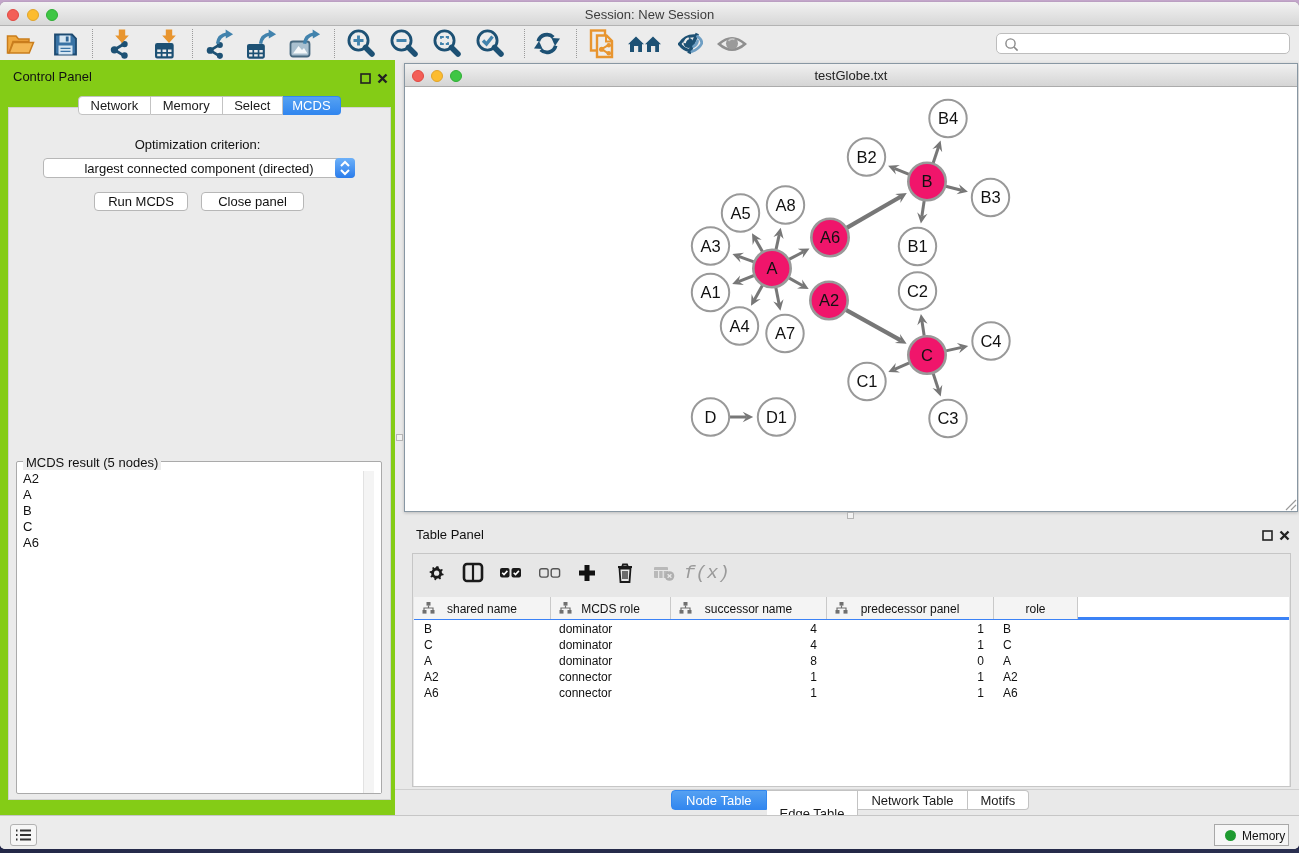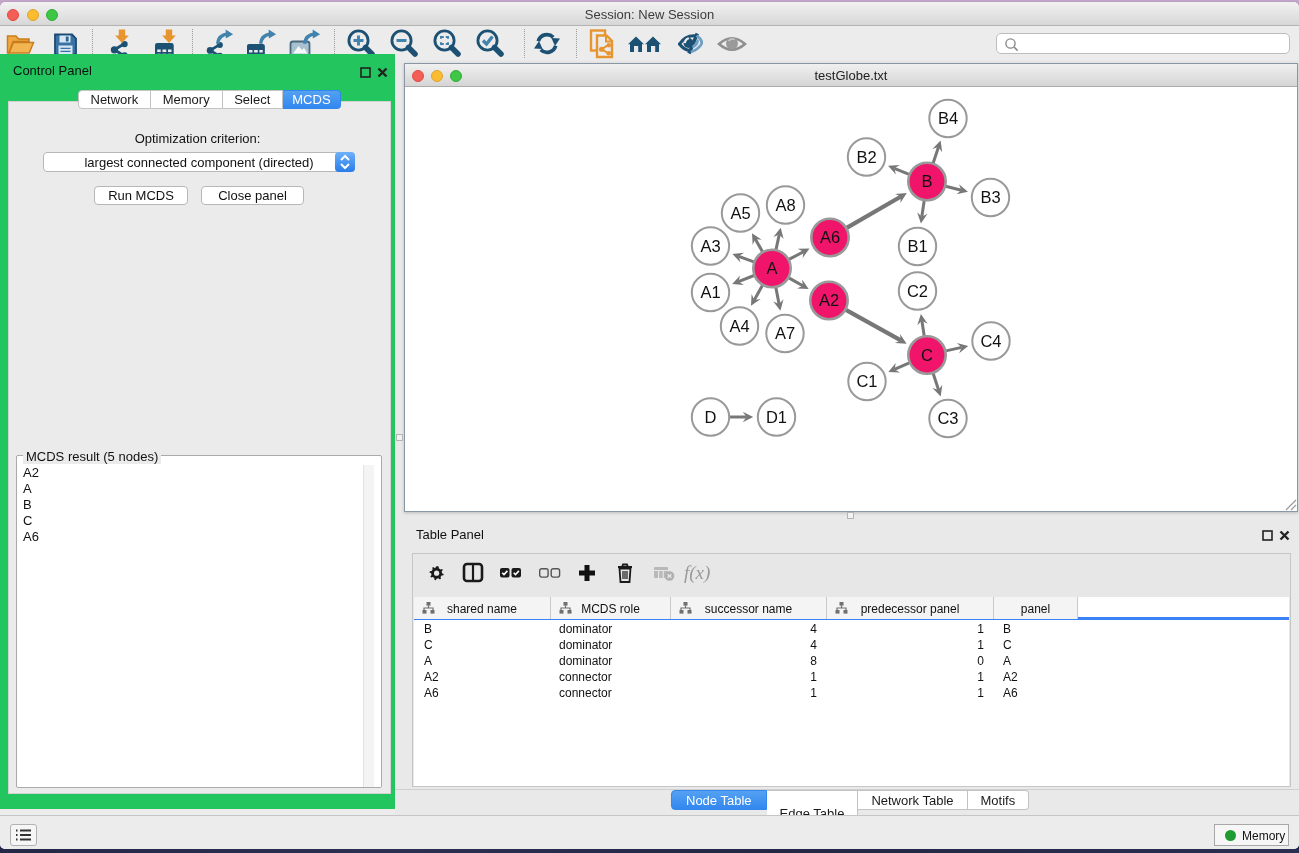--- a/index.html
+++ b/index.html
@@ -16,21 +16,21 @@
   border-radius:5px 5px 0 0; }
 .tl { position:absolute; top:7px; width:12px; height:12px; border-radius:50%; }
 #titlebar .t-title { position:absolute; left:0; width:100%; text-align:center; top:5px;
   font-size:13px; color:#3c3c3c; }
 #toolbar { position:absolute; left:0; top:24px; width:1299px; height:35px; background:#ececec; }
 .tsep { position:absolute; top:3px; height:29px; width:0;
   border-left:1px dotted #9a9a9a; }
 #searchbox { position:absolute; left:996px; top:7px; width:294px; height:21px;
   background:#fff; border:1px solid #bdbdbd; border-radius:5px; }
 
-#cp { position:absolute; left:0; top:52px; width:395px; height:755px; background:#22c55e; }
+#cp { position:absolute; left:0; top:58px; width:395px; height:755px; background:#84cc16; }
 #cp-head { position:absolute; left:0; top:0; width:100%; height:32px; }
 #cp-head .t { position:absolute; left:13px; top:9px; font-size:13px; color:#111; }
 #cp-box { position:absolute; left:8px; top:47px; width:383px; height:693px;
   border:1px solid #d2d2d2; background:#ebebeb; }
 .tabrow { position:absolute; display:flex; }
 .tab { height:19px; line-height:18px; font-size:13px; color:#1a1a1a; background:#fff;
   border:1px solid #c3c3c3; border-left:none; padding:0 12px; text-align:center; }
 .tab.first { border-left:1px solid #c3c3c3; border-radius:4px 0 0 4px; }
 .tab.last { border-radius:0 4px 4px 0; }
 .tab.sel { background:linear-gradient(#55a1f2,#3287ef); border-color:#3287ef; color:#fff; }
@@ -410,21 +410,21 @@
             <path d="M3,5 H17 M7,5 L8,2.5 H12 L13,5" fill="none" stroke="#1a1a1a" stroke-width="1.8"></path>
             <path d="M4.5,6.5 L5.5,20 H14.5 L15.5,6.5 Z" fill="none" stroke="#1a1a1a" stroke-width="1.8"></path>
             <path d="M8,9 V17 M10,9 V17 M12,9 V17" stroke="#1a1a1a" stroke-width="1.2"></path>
           </svg>
           <svg class="abs" style="left:240.0px;top:11.0px" width="22" height="16" viewBox="0 0 22 16">
             <rect x="1" y="2" width="14" height="11" rx="1" fill="#b9b9b9"></rect>
             <path d="M1,5.5 H15 M5.6,5.5 V13 M10.2,5.5 V13" stroke="#e7e7e7" stroke-width="1.2"></path>
             <circle cx="16.5" cy="11" r="4.8" fill="#b0b0b0"></circle>
             <path d="M14.6,9.2 L18.4,12.8 M18.4,9.2 L14.6,12.8" stroke="#e7e7e7" stroke-width="1.4"></path>
           </svg>
-          <div class="abs" style="left:271px;top:8px;font-family:Liberation Serif, serif;font-style:italic;font-size:19px;color:#9a9a9a">f(x)</div>
+          <div class="abs" style="left:271px;top:8px;font-family:Liberation Mono, monospace;font-style:italic;font-size:19px;color:#9a9a9a">f(x)</div>
         </div>
         <div id="tbl">
           <div id="tbl-head" style="width:875px">
             <div class="bg"></div>
             <div class="th" style="left:0px;width:137px">
               <svg width="13" height="12" viewBox="0 0 13 12">
                 <rect x="4.5" y="0" width="4" height="3.6" fill="#6f6f6f"></rect>
                 <path d="M6.5,3.6 V6 M2,8 V6 H11 V8" fill="none" stroke="#6f6f6f" stroke-width="1.2"></path>
                 <rect x="0.5" y="8" width="4" height="3.6" fill="#6f6f6f"></rect>
                 <rect x="8.5" y="8" width="4" height="3.6" fill="#6f6f6f"></rect>
@@ -452,21 +452,21 @@
             <div class="th" style="left:413px;width:167px">
               <svg width="13" height="12" viewBox="0 0 13 12">
                 <rect x="4.5" y="0" width="4" height="3.6" fill="#6f6f6f"></rect>
                 <path d="M6.5,3.6 V6 M2,8 V6 H11 V8" fill="none" stroke="#6f6f6f" stroke-width="1.2"></path>
                 <rect x="0.5" y="8" width="4" height="3.6" fill="#6f6f6f"></rect>
                 <rect x="8.5" y="8" width="4" height="3.6" fill="#6f6f6f"></rect>
               </svg>
               <div class="lbl">predecessor panel</div>
             </div>
             <div class="th" style="left:580px;width:84px">
-              <div class="lbl">panel</div>
+              <div class="lbl">role</div>
             </div>
           </div>
           <div class="tr" style="top:24px">
             <div class="td" style="left:10px">B</div>
             <div class="td" style="left:145px">dominator</div>
             <div class="td num" style="left:257px;width:146px">4</div>
             <div class="td num" style="left:413px;width:157px">1</div>
             <div class="td" style="left:589px">B</div>
           </div>
           <div class="tr" style="top:40px">

